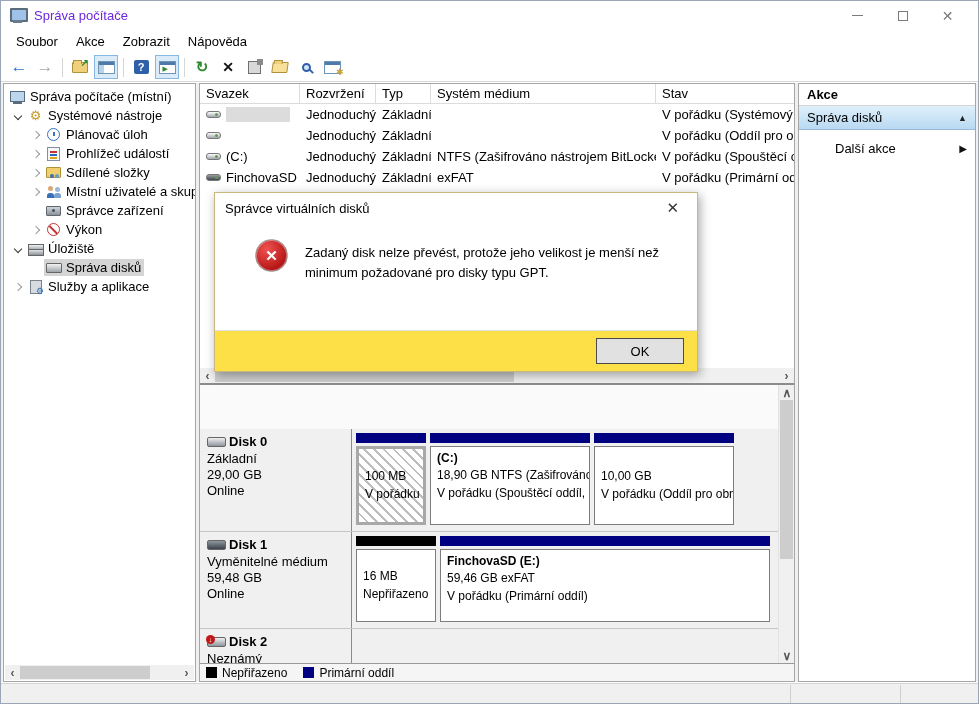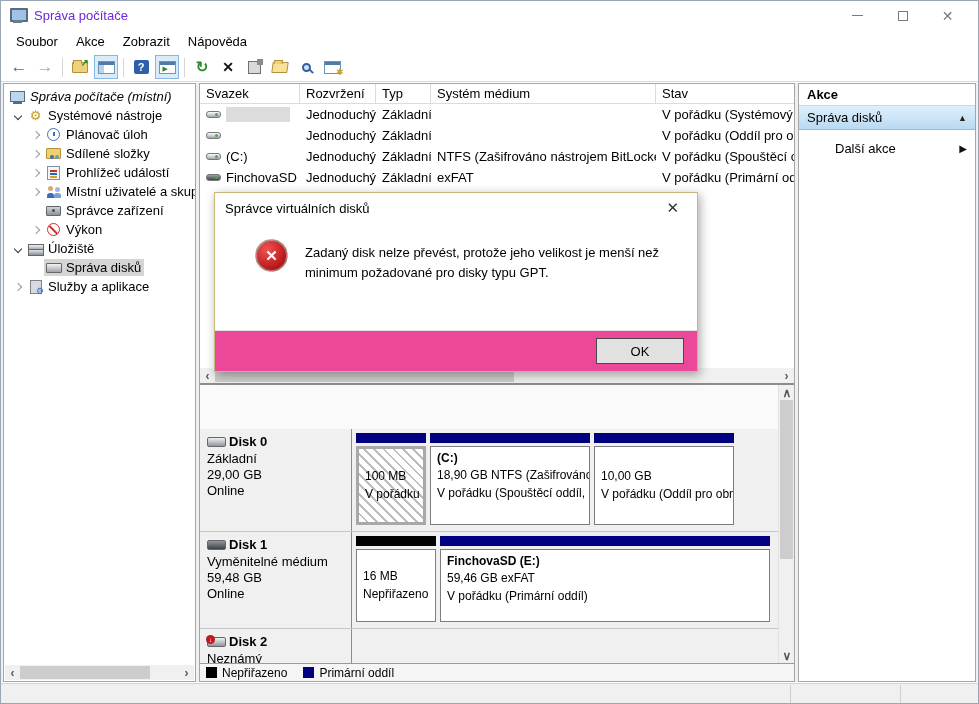--- a/index.html
+++ b/index.html
@@ -59,21 +59,21 @@
              display:flex; gap:3px; padding:0 2px; }
   .pane { background:#fff; border:1px solid #a6a6a6; }
 
   
   .left-pane { width:193px; position:relative; flex:none; padding-top:3px; overflow:hidden; }
   .tree-item { height:19px; display:flex; align-items:center; white-space:nowrap; font-size:13px; }
   .x-col { width:16px; flex:none; display:flex; align-items:center; justify-content:center; }
   .chev { border:solid #9a9a9a; border-width:0 1.5px 1.5px 0; padding:2.5px; display:inline-block; }
   .chev.right { transform:rotate(-45deg); }
   .chev.down { transform:rotate(45deg); border-color:#333; }
-  .lvl0 { padding-left:4px;font-style:italic; }
+  .lvl0 { padding-left:4px; }
   .lvl1 { padding-left:6px; }
   .lvl2 { padding-left:24px; }
   .row-core { display:flex; align-items:center; padding:1px 3px 1px 1px; }
   .row-core.selected { background:#d5d5d5; }
 
   .ti { width:17px; height:14px; margin-right:4px; flex:none; position:relative;
         display:flex; align-items:center; justify-content:center; }
   .ic-computer::before { content:""; width:13px; height:9px; border:1.5px solid #5a6b7c; background:#bcd6ee; }
   .ic-computer::after { content:""; position:absolute; bottom:0; width:9px; height:2px; background:#5a6b7c; }
   .ic-tools::before { content:"⚙"; color:#c79a28; font-size:13px; line-height:1; }
@@ -184,21 +184,21 @@
             display:flex; flex-direction:column; }
   .dlg-title { height:30px; display:flex; align-items:center; padding:0 10px; font-size:13px; flex:none; }
   .dlg-close { margin-left:auto; font-size:15px; color:#333; padding:2px 8px; }
   .dlg-body { flex:1; display:flex; align-items:flex-start; gap:17px; padding:12px 16px 6px 40px; }
   .err-icon { width:33px; height:33px; border-radius:50%; flex:none; margin-top:4px;
               background:radial-gradient(circle at 35% 30%, #ef5350, #b01212 75%);
               border:1px solid #9d9d9d; color:#fff; font-weight:bold; font-size:15px;
               display:flex; align-items:center; justify-content:center;
               box-shadow:inset 0 0 0 1px rgba(255,255,255,.35); }
   .dlg-msg { font-size:13px; line-height:1.5; max-width:385px; padding-top:8px; }
-  .dlg-footer { height:41px; flex:none; background:#ec4899; border-top:1px solid #dfdfdf;
+  .dlg-footer { height:41px; flex:none; background:#fde047; border-top:1px solid #dfdfdf;
                 display:flex; align-items:center; justify-content:flex-end; padding:0 13px; }
   .ok-btn { width:88px; height:26px; background:#e1e1e1; border:1px solid #4a4a4a; font-size:13px;
             display:flex; align-items:center; justify-content:center; }
 </style>
 </head>
 <body>
 
 <div class="window">
 
   <div class="titlebar">
@@ -297,31 +297,31 @@
         <span class="row-core">
             <span class="ti ic-clock"></span>
             <span>Plánovač úloh</span>
           </span>
       </div>
       <div class="tree-item lvl2">
         <span class="x-col">
             <span class="chev right"></span>
           </span>
         <span class="row-core">
+            <span class="ti ic-events"></span>
+            <span>Prohlížeč událostí</span>
+          </span>
+      </div>
+      <div class="tree-item lvl2">
+        <span class="x-col">
+            <span class="chev right"></span>
+          </span>
+        <span class="row-core">
             <span class="ti ic-shared"></span>
             <span>Sdílené složky</span>
-          </span>
-      </div>
-      <div class="tree-item lvl2">
-        <span class="x-col">
-            <span class="chev right"></span>
-          </span>
-        <span class="row-core">
-            <span class="ti ic-events"></span>
-            <span>Prohlížeč událostí</span>
           </span>
       </div>
       <div class="tree-item lvl2">
         <span class="x-col">
             <span class="chev right"></span>
           </span>
         <span class="row-core">
             <span class="ti ic-users"></span>
             <span>Místní uživatelé a skupi</span>
           </span>

